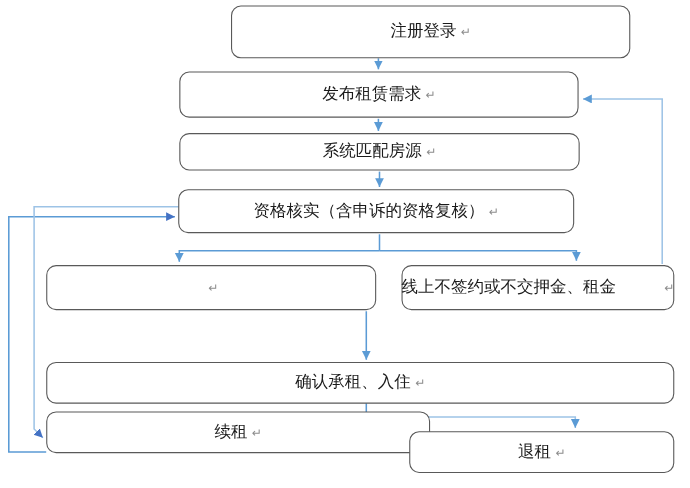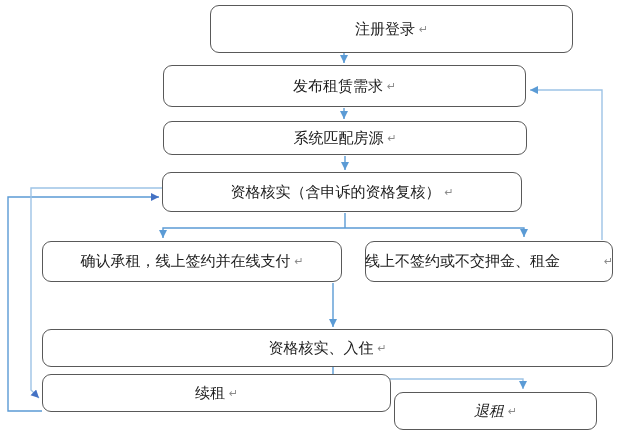--- a/index.html
+++ b/index.html
@@ -48,21 +48,21 @@
   }
   
   #n-b1 { left: 163px; top: 5px;   width: 363px; height: 48px; margin-left: 47px; }
   #n-b2 { left: 163px; top: 65px;  width: 363px; height: 42px; }
   #n-b3 { left: 163px; top: 121px; width: 364px; height: 34px; text-align: right; }
   #n-b4 { left: 162px; top: 172px; width: 360px; height: 40px; text-align: right; }
   #n-b5 { left: 42px;  top: 241px; width: 300px; height: 41px; }
   #n-b6 { left: 365px; top: 241px; width: 248px; height: 41px; gap: 40px; }
   #n-b7 { left: 42px;  top: 329px; width: 571px; height: 38px; }
   #n-b8 { left: 42px;  top: 374px; width: 349px; height: 38px; }
-  #n-b9 { left: 394px; top: 392px; width: 203px; height: 38px; font-style: italic; }
+  #n-b9 { left: 372px; top: 392px; width: 241px; height: 38px; }
 
   
   .cl-mid   { stroke: var(--connector);       stroke-width: 1.4; fill: none; }
   .cl-light { stroke: var(--connector-light); stroke-width: 1.4; fill: none; }
   .amk-mid  { fill: var(--connector); }
   .amk-dark { fill: var(--arrow-dark); }
 </style>
 </head>
 <body>
 
@@ -113,31 +113,30 @@
     <span>系统匹配房源</span>
     <span class="ret">↵</span>
   </div>
 
   <div class="node" id="n-b4">
     <span>资格核实（含申诉的资格复核）</span>
     <span class="ret">↵</span>
   </div>
 
   <div class="node" id="n-b5">
-    <span>确认承租，线上签约并在线支付</span>
     <span class="ret">↵</span>
   </div>
 
   <div class="node" id="n-b6">
     <span>线上不签约或不交押金、租金</span>
     <span class="ret">↵</span>
   </div>
 
   <div class="node" id="n-b7">
-    <span>资格核实、入住</span>
+    <span>确认承租、入住</span>
     <span class="ret">↵</span>
   </div>
 
   <div class="node" id="n-b8">
     <span>续租</span>
     <span class="ret">↵</span>
   </div>
 
   <div class="node" id="n-b9">
     <span>退租</span>

